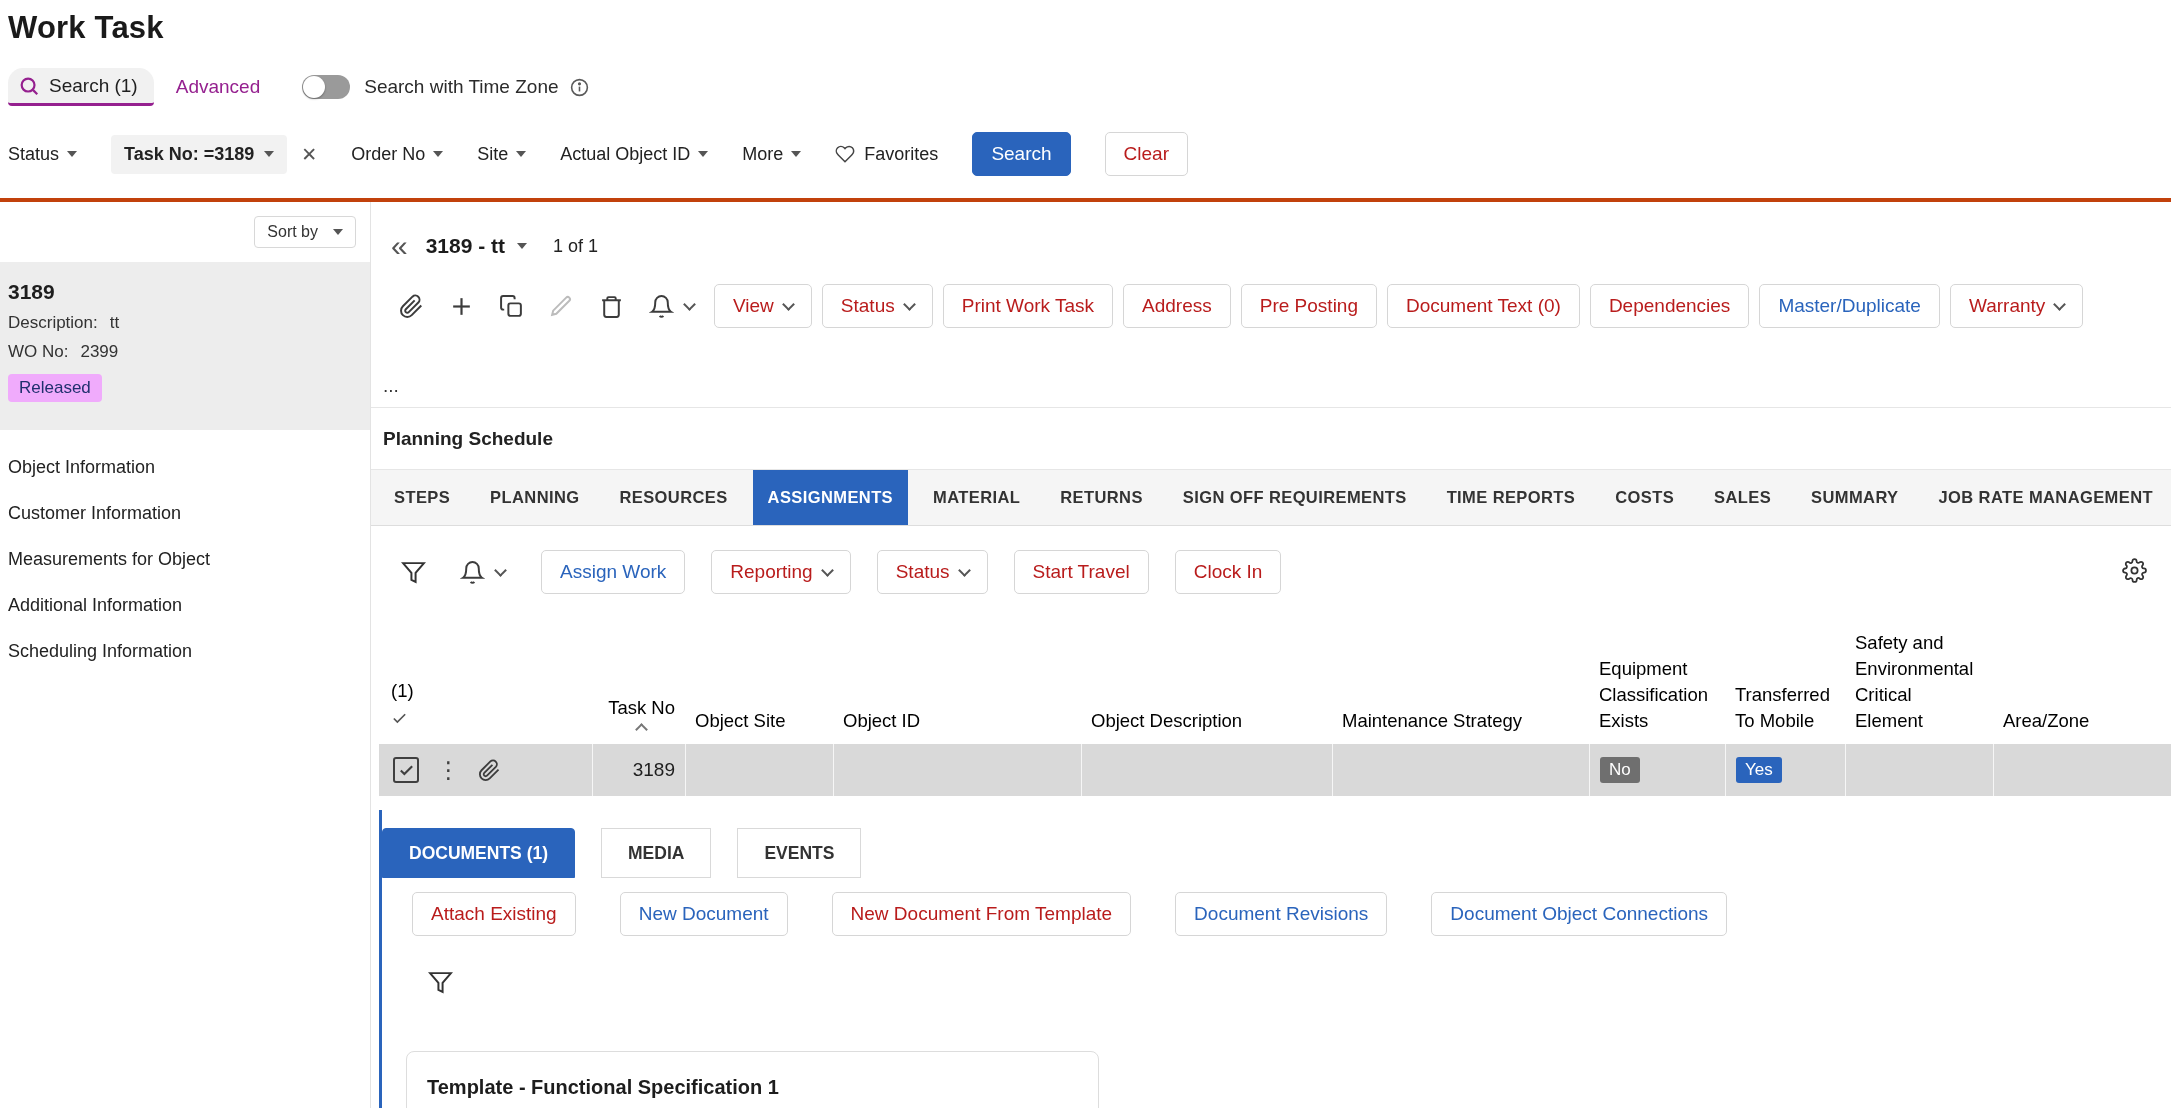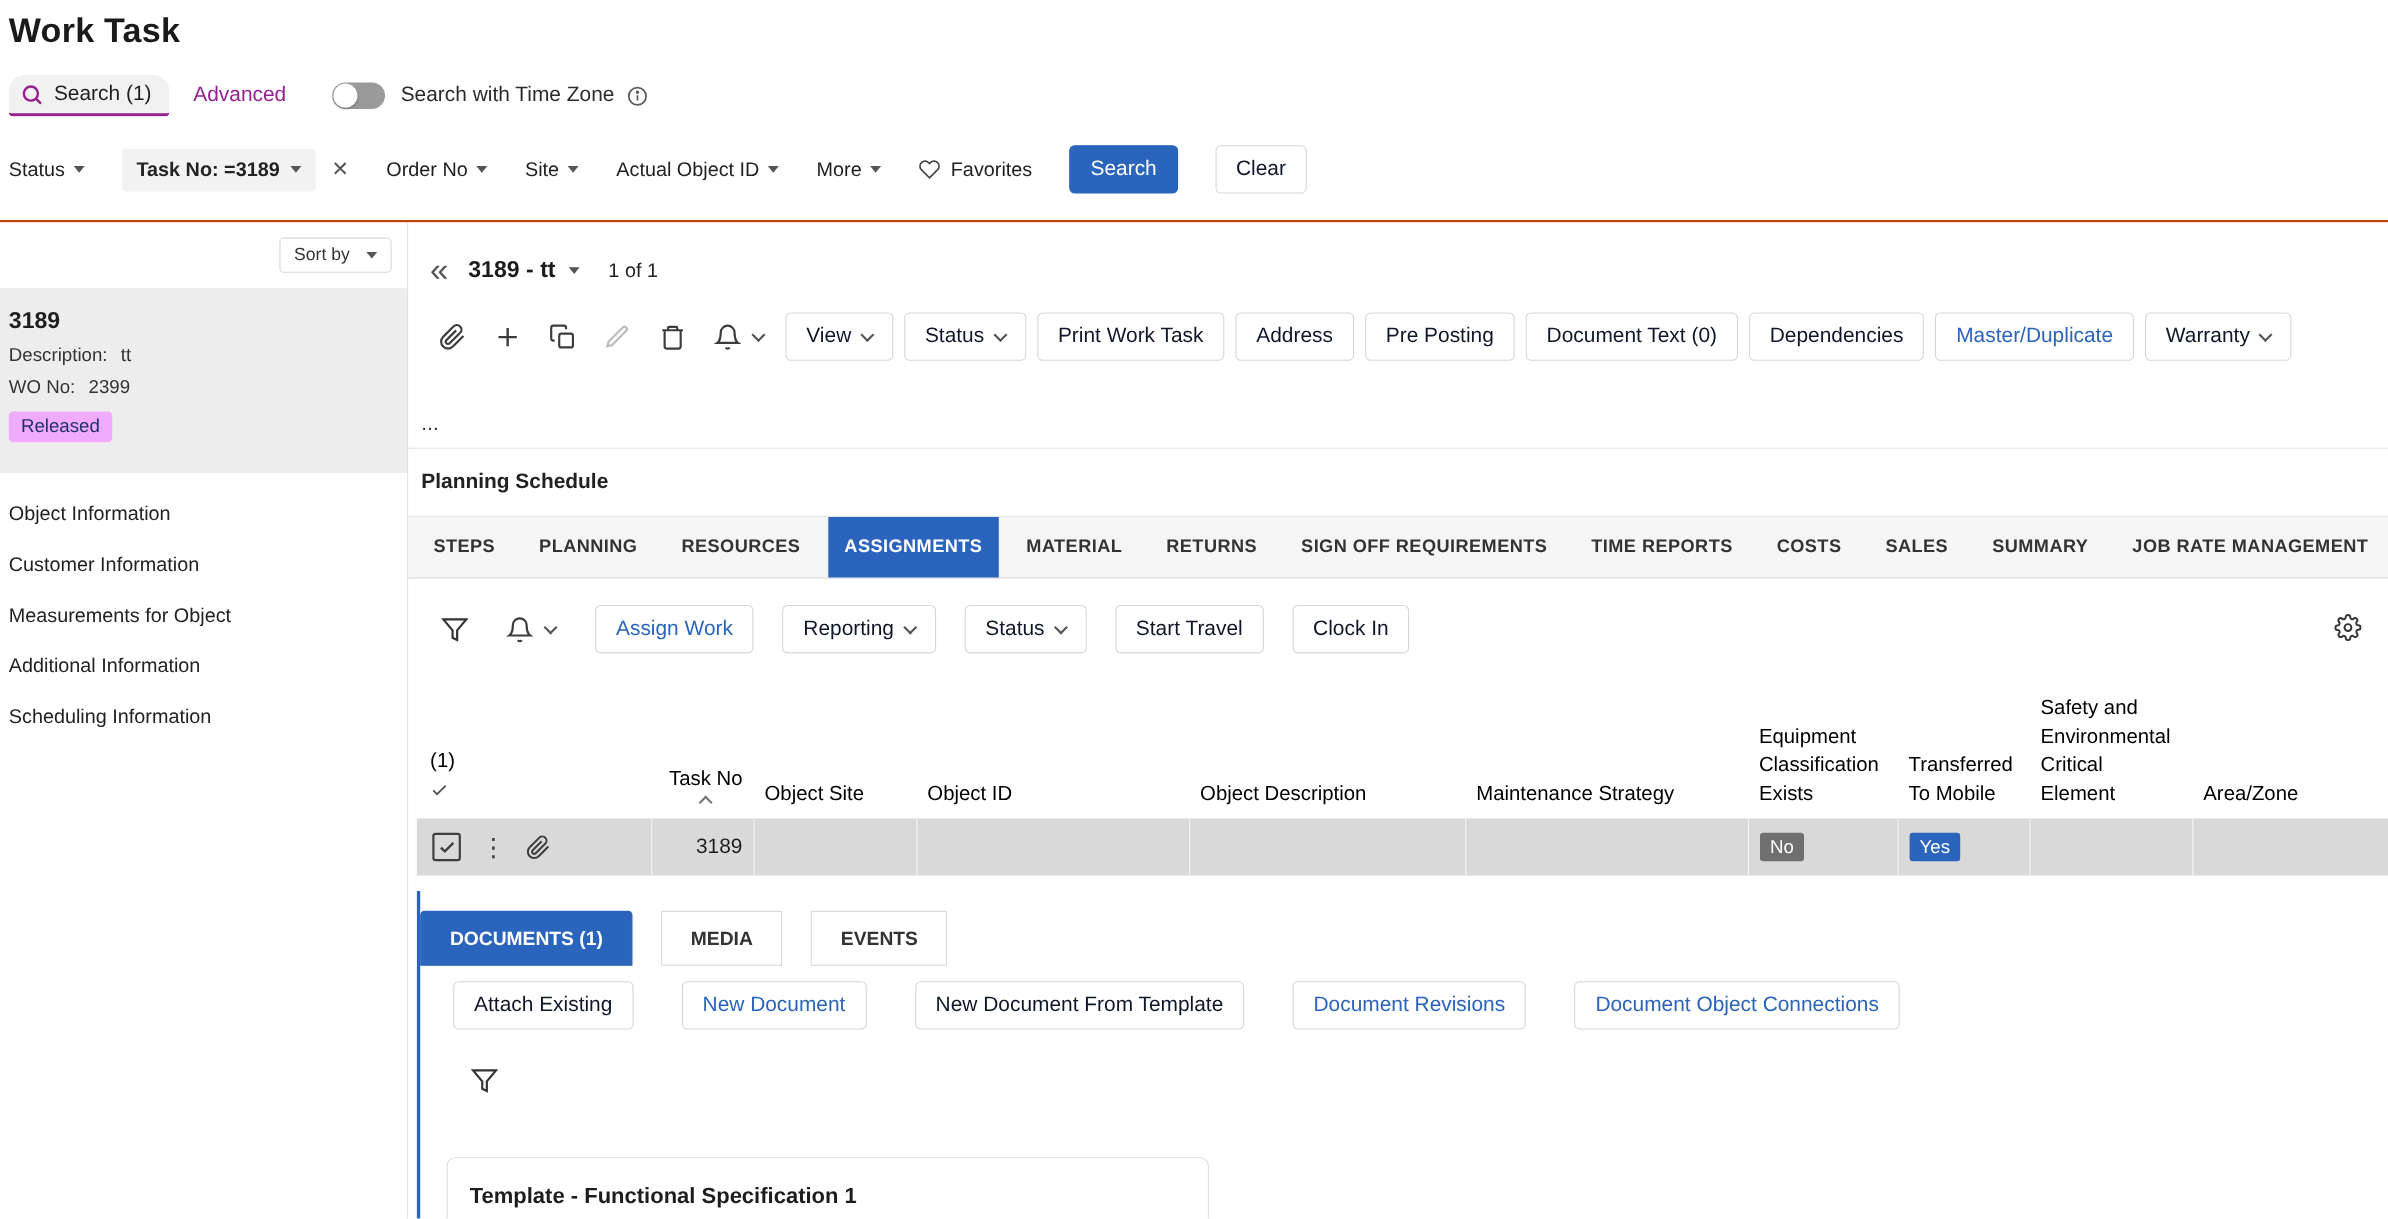--- a/index.html
+++ b/index.html
@@ -5,21 +5,21 @@
   * { box-sizing: border-box; margin: 0; padding: 0; }
   html,body { background:#fff; }
   body {
     font-family: "Liberation Sans", "DejaVu Sans", sans-serif;
     color: #2b2b2b;
     -webkit-font-smoothing: antialiased;
   }
   .page { position: relative; width: 2171px; height: 1108px; overflow: hidden; background: #fff; }
 
   
-  .top-header { height: 202px; border-bottom: 2px solid #c2410c; padding: 10px 0 0 8px; }
+  .top-header { height: 202px; border-bottom: 4px solid #c2410c; padding: 10px 0 0 8px; }
   .page-title { font-size: 31px; font-weight: 700; color: #1a1a1a; letter-spacing: .2px; }
 
   .search-row { display: flex; align-items: center; margin-top: 20px; height: 42px; }
   .search-pill {
     display: inline-flex; align-items: center; gap: 9px;
     background: #f1f1f1; border-radius: 15px 15px 4px 4px;
     padding: 7px 16px 6px 10px; border-bottom: 3px solid #95208F;
     font-size: 19px; color: #1f1f1f; cursor: pointer;
   }
   .search-pill svg { width: 22px; height: 22px; color: #95208F; }
@@ -34,21 +34,21 @@
   .dd { display: inline-flex; align-items: center; gap: 8px; font-size: 18px; color: #222; cursor: pointer; white-space: nowrap; }
   .caret { width: 0; height: 0; border-left: 5px solid transparent; border-right: 5px solid transparent; border-top: 6px solid #555; flex: none; }
   .chip-group { display: inline-flex; align-items: center; gap: 14px; }
   .chip { display: inline-flex; align-items: center; gap: 10px; background: #f2f2f2; border-radius: 4px; padding: 9px 13px; font-size: 18px; font-weight: 600; color: #222; cursor: pointer; white-space: nowrap; }
   .x-btn { font-size: 19px; color: #555; cursor: pointer; line-height: 1; }
   .fav { display: inline-flex; align-items: center; gap: 9px; font-size: 18px; color: #222; cursor: pointer; }
   .fav svg { width: 20px; height: 20px; color: #444; }
 
   .btn {
     height: 44px; padding: 0 18px; border: 1px solid #d6d6d6; border-radius: 5px;
-    background: #fff; font-size: 19px; color: #0f172a; display: inline-flex;
+    background: #fff; font-size: 19px; color: #b91c1c; display: inline-flex;
     align-items: center; gap: 10px; cursor: pointer; font-family: inherit; white-space: nowrap;
   }
   .btn.primary { background: #2A64BC; border-color: #2A64BC; color: #fff; }
   .btn.link-blue { color: #2A64BC; }
   .btn .chev { margin-top: -3px; }
 
   
   .content { display: flex; height: 906px; }
 
   .sidebar { width: 371px; flex: none; border-right: 1px solid #e3e3e3; }

